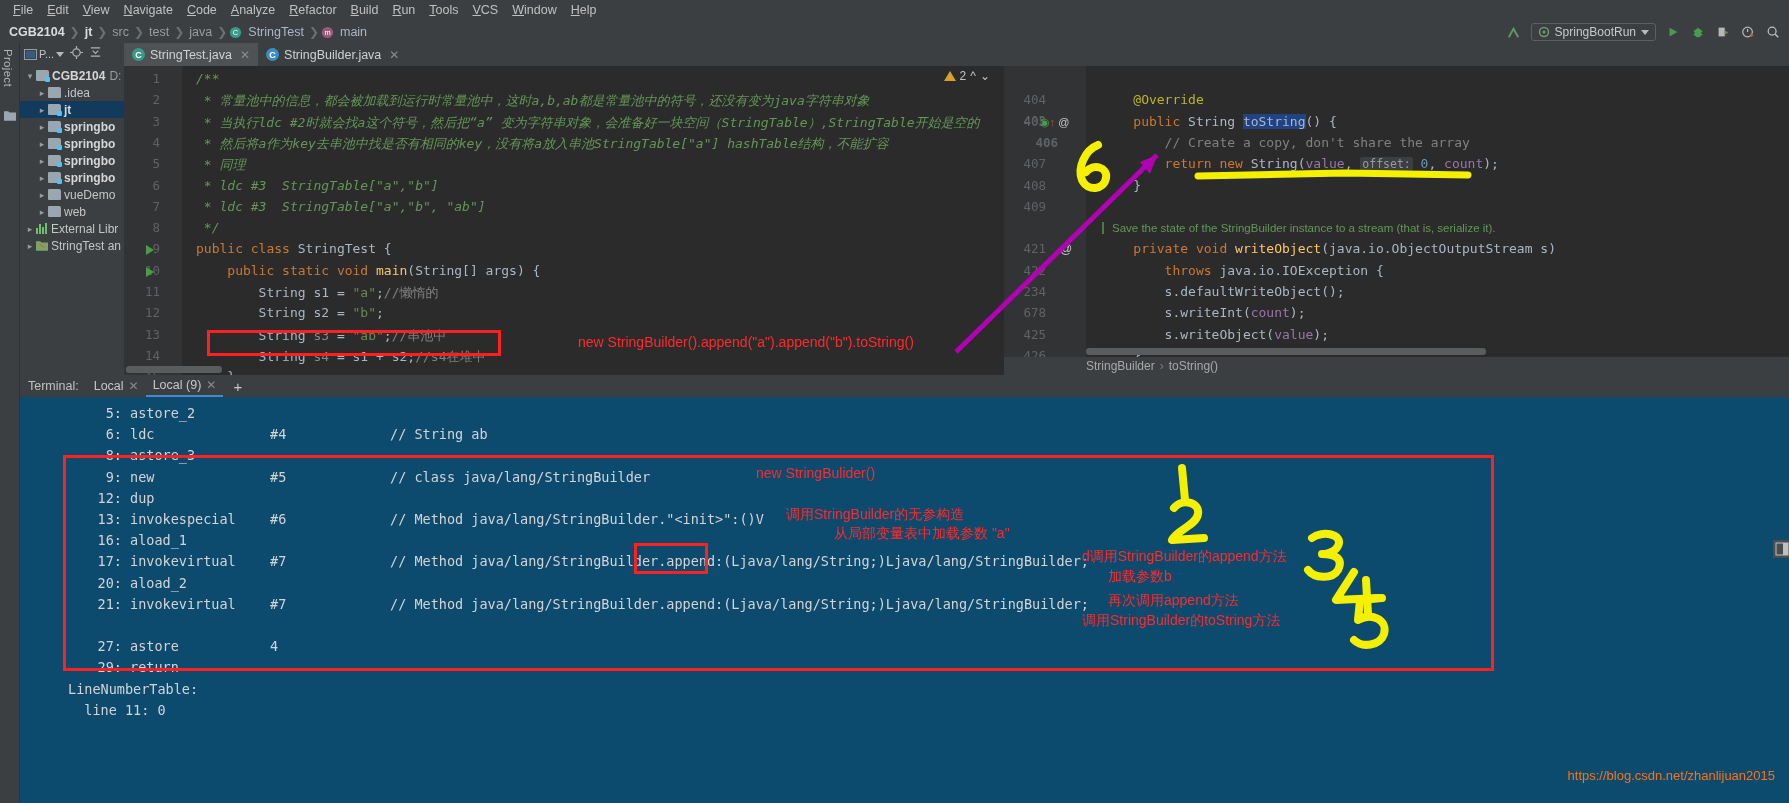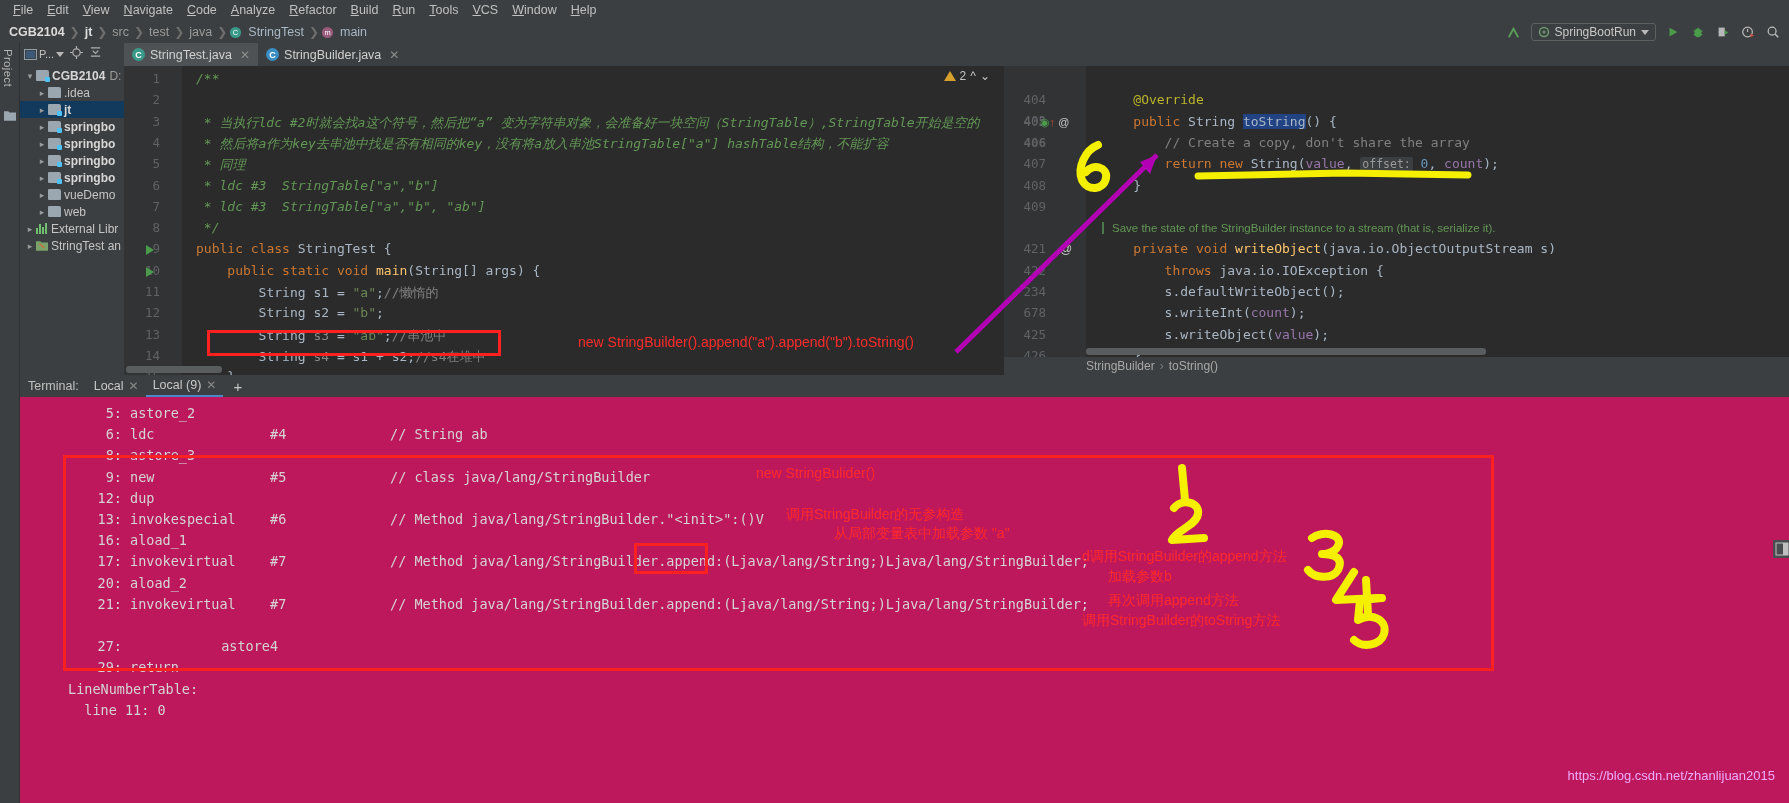--- a/index.html
+++ b/index.html
@@ -98,30 +98,30 @@
 
   
   #terminal { position:absolute; left:20px; top:375px; width:1769px; height:428px; background:#2b2b2b; }
   #termbar { height:22px; background:#3c3f41; display:flex; align-items:center; gap:2px; padding-left:8px;}
   #termbar .tlab{ font-size:12.5px; color:#c0c0c0; margin-right:6px;}
   #termbar .ttab{ font-size:12.5px; color:#c8c8c8; padding:0 7px; height:22px;
      display:flex; align-items:center; gap:5px;}
   #termbar .ttab.sel{ border-bottom:2px solid #4a88c7; }
   #termbar .ttab .x{ color:#8a8a8a; font-size:12px;}
   #termbar .plus{ color:#c8c8c8; font-size:15px; padding:0 8px;}
-  #termbody { position:absolute; left:0; top:22px; right:0; bottom:0; background:#be185d;
+  #termbody { position:absolute; left:0; top:22px; right:0; bottom:0; background:#0c4a6e;
      color:#cfcfcf; }
   .tline { position:absolute; white-space:pre; font-size:13.5px; color:#d4d4d4;}
 
   
   .redtext{ position:absolute; color:#ff2a2a; font-size:14px; font-family:"Liberation Sans",sans-serif;
      white-space:nowrap;}
   .redbox{ position:absolute; border:3px solid #ff2020;}
   svg.anno{ position:absolute; left:0; top:0; pointer-events:none; }
-  #watermark{ position:absolute; right:14px; bottom:20px; color:#f0abfc; font-size:13px;}
+  #watermark{ position:absolute; right:14px; bottom:20px; color:#f97316; font-size:13px;}
   .rsidebtn{ position:absolute; right:0; width:16px; height:18px; background:#4a4d4f; }
 </style>
 </head>
 <body>
 
 <div id="menubar">
     <div class="mi"><u>F</u>ile</div>
     <div class="mi"><u>E</u>dit</div>
     <div class="mi"><u>V</u>iew</div>
     <div class="mi"><u>N</u>avigate</div>
@@ -368,20 +368,21 @@
         <div class="ln mono" style="top: 196.7px; right: 22px;">10</div>
         <div class="runmark" style="top: 200.7px; left: 22px;"></div>
         <div class="ln mono" style="top: 218px; right: 22px;">11</div>
         <div class="ln mono" style="top: 239.3px; right: 22px;">12</div>
         <div class="ln mono" style="top: 260.6px; right: 22px;">13</div>
         <div class="ln mono" style="top: 281.9px; right: 22px;">14</div>
         <div class="ln mono" style="top: 303.2px; right: 22px;">15</div>
       </div>
     <div class="code" id="codeL">
         <div class="cl mono" style="top: 5px; left: 14px;"><span class="jdoc">/**</span></div>
+        <div class="cl mono" style="top: 26.3px; left: 14px;"><span class="jdoc"> * 常量池中的信息，都会被加载到运行时常量池中，这时a,b,ab都是常量池中的符号，还没有变为java字符串对象</span></div>
         <div class="cl mono" style="top: 47.6px; left: 14px;"><span class="jdoc"> * 当执行ldc #2时就会找a这个符号，然后把“a” 变为字符串对象，会准备好一块空间（StringTable）,StringTable开始是空的</span></div>
         <div class="cl mono" style="top: 68.9px; left: 14px;"><span class="jdoc"> * 然后将a作为key去串池中找是否有相同的key，没有将a放入串池StringTable["a"] hashTable结构，不能扩容</span></div>
         <div class="cl mono" style="top: 90.2px; left: 14px;"><span class="jdoc"> * 同理</span></div>
         <div class="cl mono" style="top: 111.5px; left: 14px;"><span class="jdoc"> * ldc #3  StringTable["a","b"]</span></div>
         <div class="cl mono" style="top: 132.8px; left: 14px;"><span class="jdoc"> * ldc #3  StringTable["a","b", "ab"]</span></div>
         <div class="cl mono" style="top: 154.1px; left: 14px;"><span class="jdoc"> */</span></div>
         <div class="cl mono" style="top: 175.4px; left: 14px;"><span class="kw">public class </span><span class="ty">StringTest </span><span class="ty">{</span></div>
         <div class="cl mono" style="top: 196.7px; left: 14px;"><span class="kw">    public static void </span><span class="fn">main</span><span class="ty">(String[] args) {</span></div>
         <div class="cl mono" style="top: 218px; left: 14px;"><span class="ty">        String </span><span class="loc">s1</span><span class="ty"> = </span><span class="str">"a"</span><span class="ty">;</span><span class="cmt">//懒惰的</span></div>
         <div class="cl mono" style="top: 239.3px; left: 14px;"><span class="ty">        String </span><span class="loc">s2</span><span class="ty"> = </span><span class="str">"b"</span><span class="ty">;</span></div>
@@ -392,21 +393,21 @@
     <div class="hsb" style="left:2px; bottom:2px; width:96px;"></div>
   </div>
 
   <div class="pane" id="paneR">
 
     <div class="gutter" id="gutterR" style="width:82px;">
         <div class="ln mono" style="top: 23px; right: 40px; margin-top: 24px;">403</div>
         <div class="ln mono" style="top: 26.3px; right: 40px;">404</div>
         <div class="ln mono" style="top: 47.6px; right: 40px;">405</div>
         <div style="position: absolute; left: 36px; top: 49.6px; font-size: 11px; color: rgb(208, 208, 208);"><span style="color:#4a9c4a">◉</span><span style="color:#c04a3a">↑</span> <span style="color:#c8c8c8">@</span></div>
-        <div class="ln mono" style="top: 68.9px; right: 40px; font-weight: bold;">406</div>
+        <div class="ln mono" style="top: 68.9px; right: 28px; font-weight: bold;">406</div>
         <div class="ln mono" style="top: 90.2px; right: 40px;">407</div>
         <div class="ln mono" style="top: 111.5px; right: 40px;">408</div>
         <div class="ln mono" style="top: 132.8px; right: 40px;">409</div>
         <div class="ln mono" style="top: 175.4px; right: 40px;">421</div>
         <div style="position: absolute; left: 56px; top: 176.4px; font-size: 12px; color: rgb(200, 200, 200);">@</div>
         <div class="ln mono" style="top: 196.7px; right: 40px;">422</div>
         <div class="ln mono" style="top: 218px; right: 40px;">234</div>
         <div class="ln mono" style="top: 239.3px; right: 40px;">678</div>
         <div class="ln mono" style="top: 260.6px; right: 40px;">425</div>
         <div class="ln mono" style="top: 281.9px; right: 40px;">426</div>
@@ -456,21 +457,21 @@
       <div class="tline mono" style="top: 8px; left: 70px;"><span style="display: inline-block; width: 32px; text-align: right;">5:</span><span style="display: inline-block; margin-left: 8px; width: 140px;">astore_2</span><span style="display: inline-block; width: 120px;"></span><span></span></div>
       <div class="tline mono" style="top: 29.2px; left: 70px;"><span style="display: inline-block; width: 32px; text-align: right;">6:</span><span style="display: inline-block; margin-left: 8px; width: 140px;">ldc</span><span style="display: inline-block; width: 120px;">#4</span><span>// String ab</span></div>
       <div class="tline mono" style="top: 50.4px; left: 70px;"><span style="display: inline-block; width: 32px; text-align: right;">8:</span><span style="display: inline-block; margin-left: 8px; width: 140px;">astore_3</span><span style="display: inline-block; width: 120px;"></span><span></span></div>
       <div class="tline mono" style="top: 71.6px; left: 70px;"><span style="display: inline-block; width: 32px; text-align: right;">9:</span><span style="display: inline-block; margin-left: 8px; width: 140px;">new</span><span style="display: inline-block; width: 120px;">#5</span><span>// class java/lang/StringBuilder</span></div>
       <div class="tline mono" style="top: 92.8px; left: 70px;"><span style="display: inline-block; width: 32px; text-align: right;">12:</span><span style="display: inline-block; margin-left: 8px; width: 140px;">dup</span><span style="display: inline-block; width: 120px;"></span><span></span></div>
       <div class="tline mono" style="top: 114px; left: 70px;"><span style="display: inline-block; width: 32px; text-align: right;">13:</span><span style="display: inline-block; margin-left: 8px; width: 140px;">invokespecial</span><span style="display: inline-block; width: 120px;">#6</span><span>// Method java/lang/StringBuilder."&lt;init&gt;":()V</span></div>
       <div class="tline mono" style="top: 135.2px; left: 70px;"><span style="display: inline-block; width: 32px; text-align: right;">16:</span><span style="display: inline-block; margin-left: 8px; width: 140px;">aload_1</span><span style="display: inline-block; width: 120px;"></span><span></span></div>
       <div class="tline mono" style="top: 156.4px; left: 70px;"><span style="display: inline-block; width: 32px; text-align: right;">17:</span><span style="display: inline-block; margin-left: 8px; width: 140px;">invokevirtual</span><span style="display: inline-block; width: 120px;">#7</span><span>// Method java/lang/StringBuilder.append:(Ljava/lang/String;)Ljava/lang/StringBuilder;</span></div>
       <div class="tline mono" style="top: 177.6px; left: 70px;"><span style="display: inline-block; width: 32px; text-align: right;">20:</span><span style="display: inline-block; margin-left: 8px; width: 140px;">aload_2</span><span style="display: inline-block; width: 120px;"></span><span></span></div>
       <div class="tline mono" style="top: 198.8px; left: 70px;"><span style="display: inline-block; width: 32px; text-align: right;">21:</span><span style="display: inline-block; margin-left: 8px; width: 140px;">invokevirtual</span><span style="display: inline-block; width: 120px;">#7</span><span>// Method java/lang/StringBuilder.append:(Ljava/lang/String;)Ljava/lang/StringBuilder;</span></div>
-      <div class="tline mono" style="top: 241.2px; left: 70px;"><span style="display: inline-block; width: 32px; text-align: right;">27:</span><span style="display: inline-block; margin-left: 8px; width: 140px; text-align: right;">astore</span><span style="display: inline-block; width: 120px;">4</span><span></span></div>
+      <div class="tline mono" style="top: 241.2px; left: 70px;"><span style="display: inline-block; width: 32px; text-align: right;">27:</span><span style="display: inline-block; margin-left: 8px; width: 140px;">astore</span><span style="display: inline-block; width: 120px;">4</span><span></span></div>
       <div class="tline mono" style="top: 262.4px; left: 70px;"><span style="display: inline-block; width: 32px; text-align: right;">29:</span><span style="display: inline-block; margin-left: 8px; width: 140px;">return</span><span style="display: inline-block; width: 120px;"></span><span></span></div>
       <div class="tline mono" style="top: 283.6px; left: 48px;">LineNumberTable:</div>
       <div class="tline mono" style="top: 304.8px; left: 48px;">  line 11: 0</div>
     </div>
 </div>
 
 <div class="rsidebtn" style="top:540px;">
   <svg width="14" height="14" viewBox="0 0 14 14" style="margin:2px">
       <rect x="1" y="1" width="12" height="12" fill="none" stroke="#c0c0c0"></rect>
       <rect x="8" y="1" width="5" height="12" fill="#c0c0c0"></rect>

